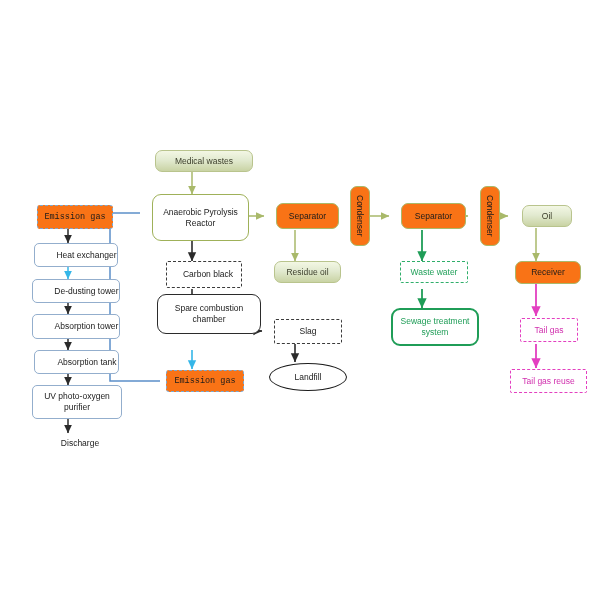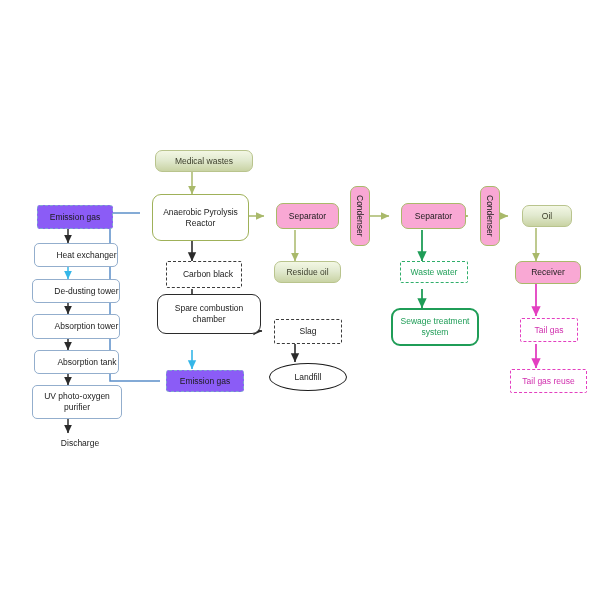--- a/index.html
+++ b/index.html
@@ -11,28 +11,28 @@
   .node{position:absolute;box-sizing:border-box;display:flex;
         align-items:center;justify-content:center;text-align:center;
         font-size:8.5px;line-height:1.25;color:#1b1b1b;margin-left:12px;}
 
   
   .chip{border-radius:7px;border:1px solid #b9c48d;
         background:linear-gradient(180deg,#f3f7e4 0%,#e2ead0 45%,#c9d3a4 100%);
         color:#3d3f2c;}
 
   
-  .olive{border:1.4px solid #a9b96a;border-radius:7px;background:#f9a8d4;}
+  .olive{border:1.4px solid #a9b96a;border-radius:7px;background:#f97316;}
   .olive-thick{border:1.8px solid #9fb159;border-radius:9px;background:#fff;}
 
   
   .blue{border:1.3px solid #93aecd;border-radius:5px;background:#fff;padding-left:21px;}
 
   
-  .dash-blue{border:1.3px dashed #7fa8cd;border-radius:3px;background:#8b5cf6;}
+  .dash-blue{border:1.3px dashed #7fa8cd;border-radius:3px;background:#f97316;font-family:Liberation Mono, monospace;}
   .dash-black{border:1.3px dashed #3b3b3b;border-radius:2px;background:#fff;}
   .dash-green{border:1.3px dashed #2fae6a;border-radius:2px;background:#fff;color:#22a05a;}
   .dash-magenta{border:1.4px dashed #e33fc0;border-radius:2px;background:#fff;color:#d12fae;}
 
   .black-box{border:1.9px solid #2b2b2b;border-radius:9px;background:#fff;}
   .green-box{border:2.1px solid #1f9d57;border-radius:9px;background:#fff;color:#1f9d57;}
 
   .plain{background:transparent;border:none;}
 
   .ellipse{border:1.7px solid #1c1c1c;border-radius:50%;background:#fff;}

